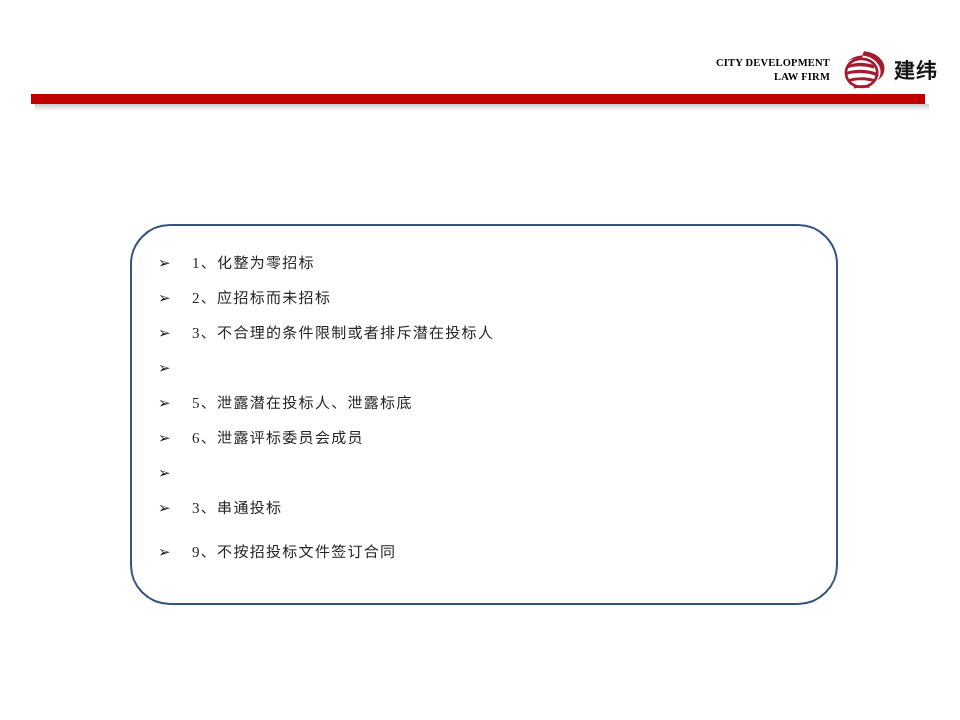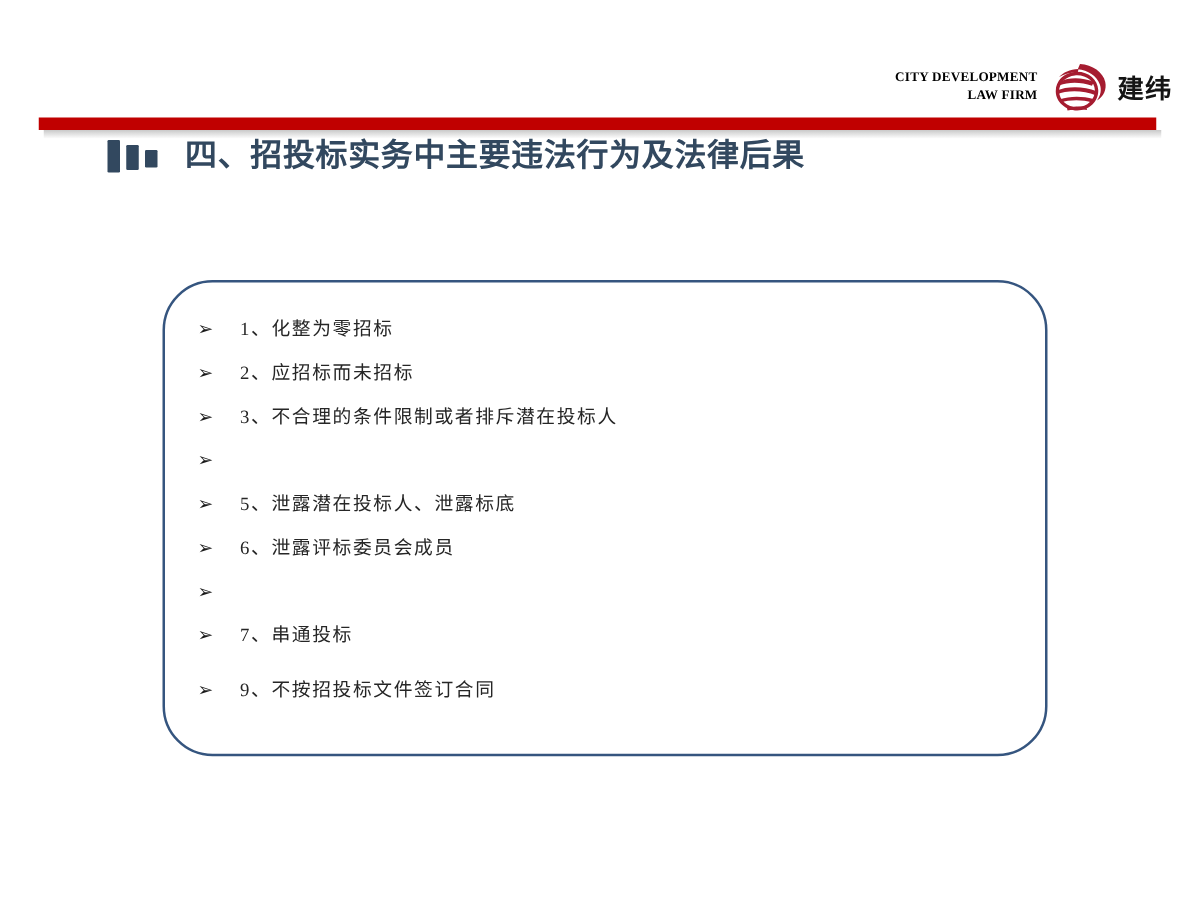--- a/index.html
+++ b/index.html
@@ -201,28 +201,20 @@
         </svg>
       </span>
 
       <div class="brand-cn">建纬</div>
     </div>
 
     <div class="rule-shadow"></div>
     <div class="rule-bar"></div>
   </div>
 
-  <div class="title-row">
-    <span class="title-bullets">
-      <i class="tb1"></i>
-        <i class="tb2"></i>
-        <i class="tb3"></i>
-    </span>
-    <h1 class="slide-title">四、招投标实务中主要违法行为及法律后果</h1>
-  </div>
 
   <div class="body-box">
     <div class="bullet-list">
 
       <div class="bullet-item">
         <span class="bullet-glyph">➢</span>
         <span class="bullet-text">1、化整为零招标</span>
       </div>
 
       <div class="bullet-item">
@@ -248,21 +240,21 @@
         <span class="bullet-glyph">➢</span>
         <span class="bullet-text">6、泄露评标委员会成员</span>
       </div>
 
       <div class="bullet-item">
         <span class="bullet-glyph">➢</span>
       </div>
 
       <div class="bullet-item">
         <span class="bullet-glyph">➢</span>
-        <span class="bullet-text">7、串通投标</span>
+        <span class="bullet-text">3、串通投标</span>
       </div>
 
       <div class="bullet-item gap-before">
         <span class="bullet-glyph">➢</span>
         <span class="bullet-text">9、不按招投标文件签订合同</span>
       </div>
 
     </div>
   </div>
 

